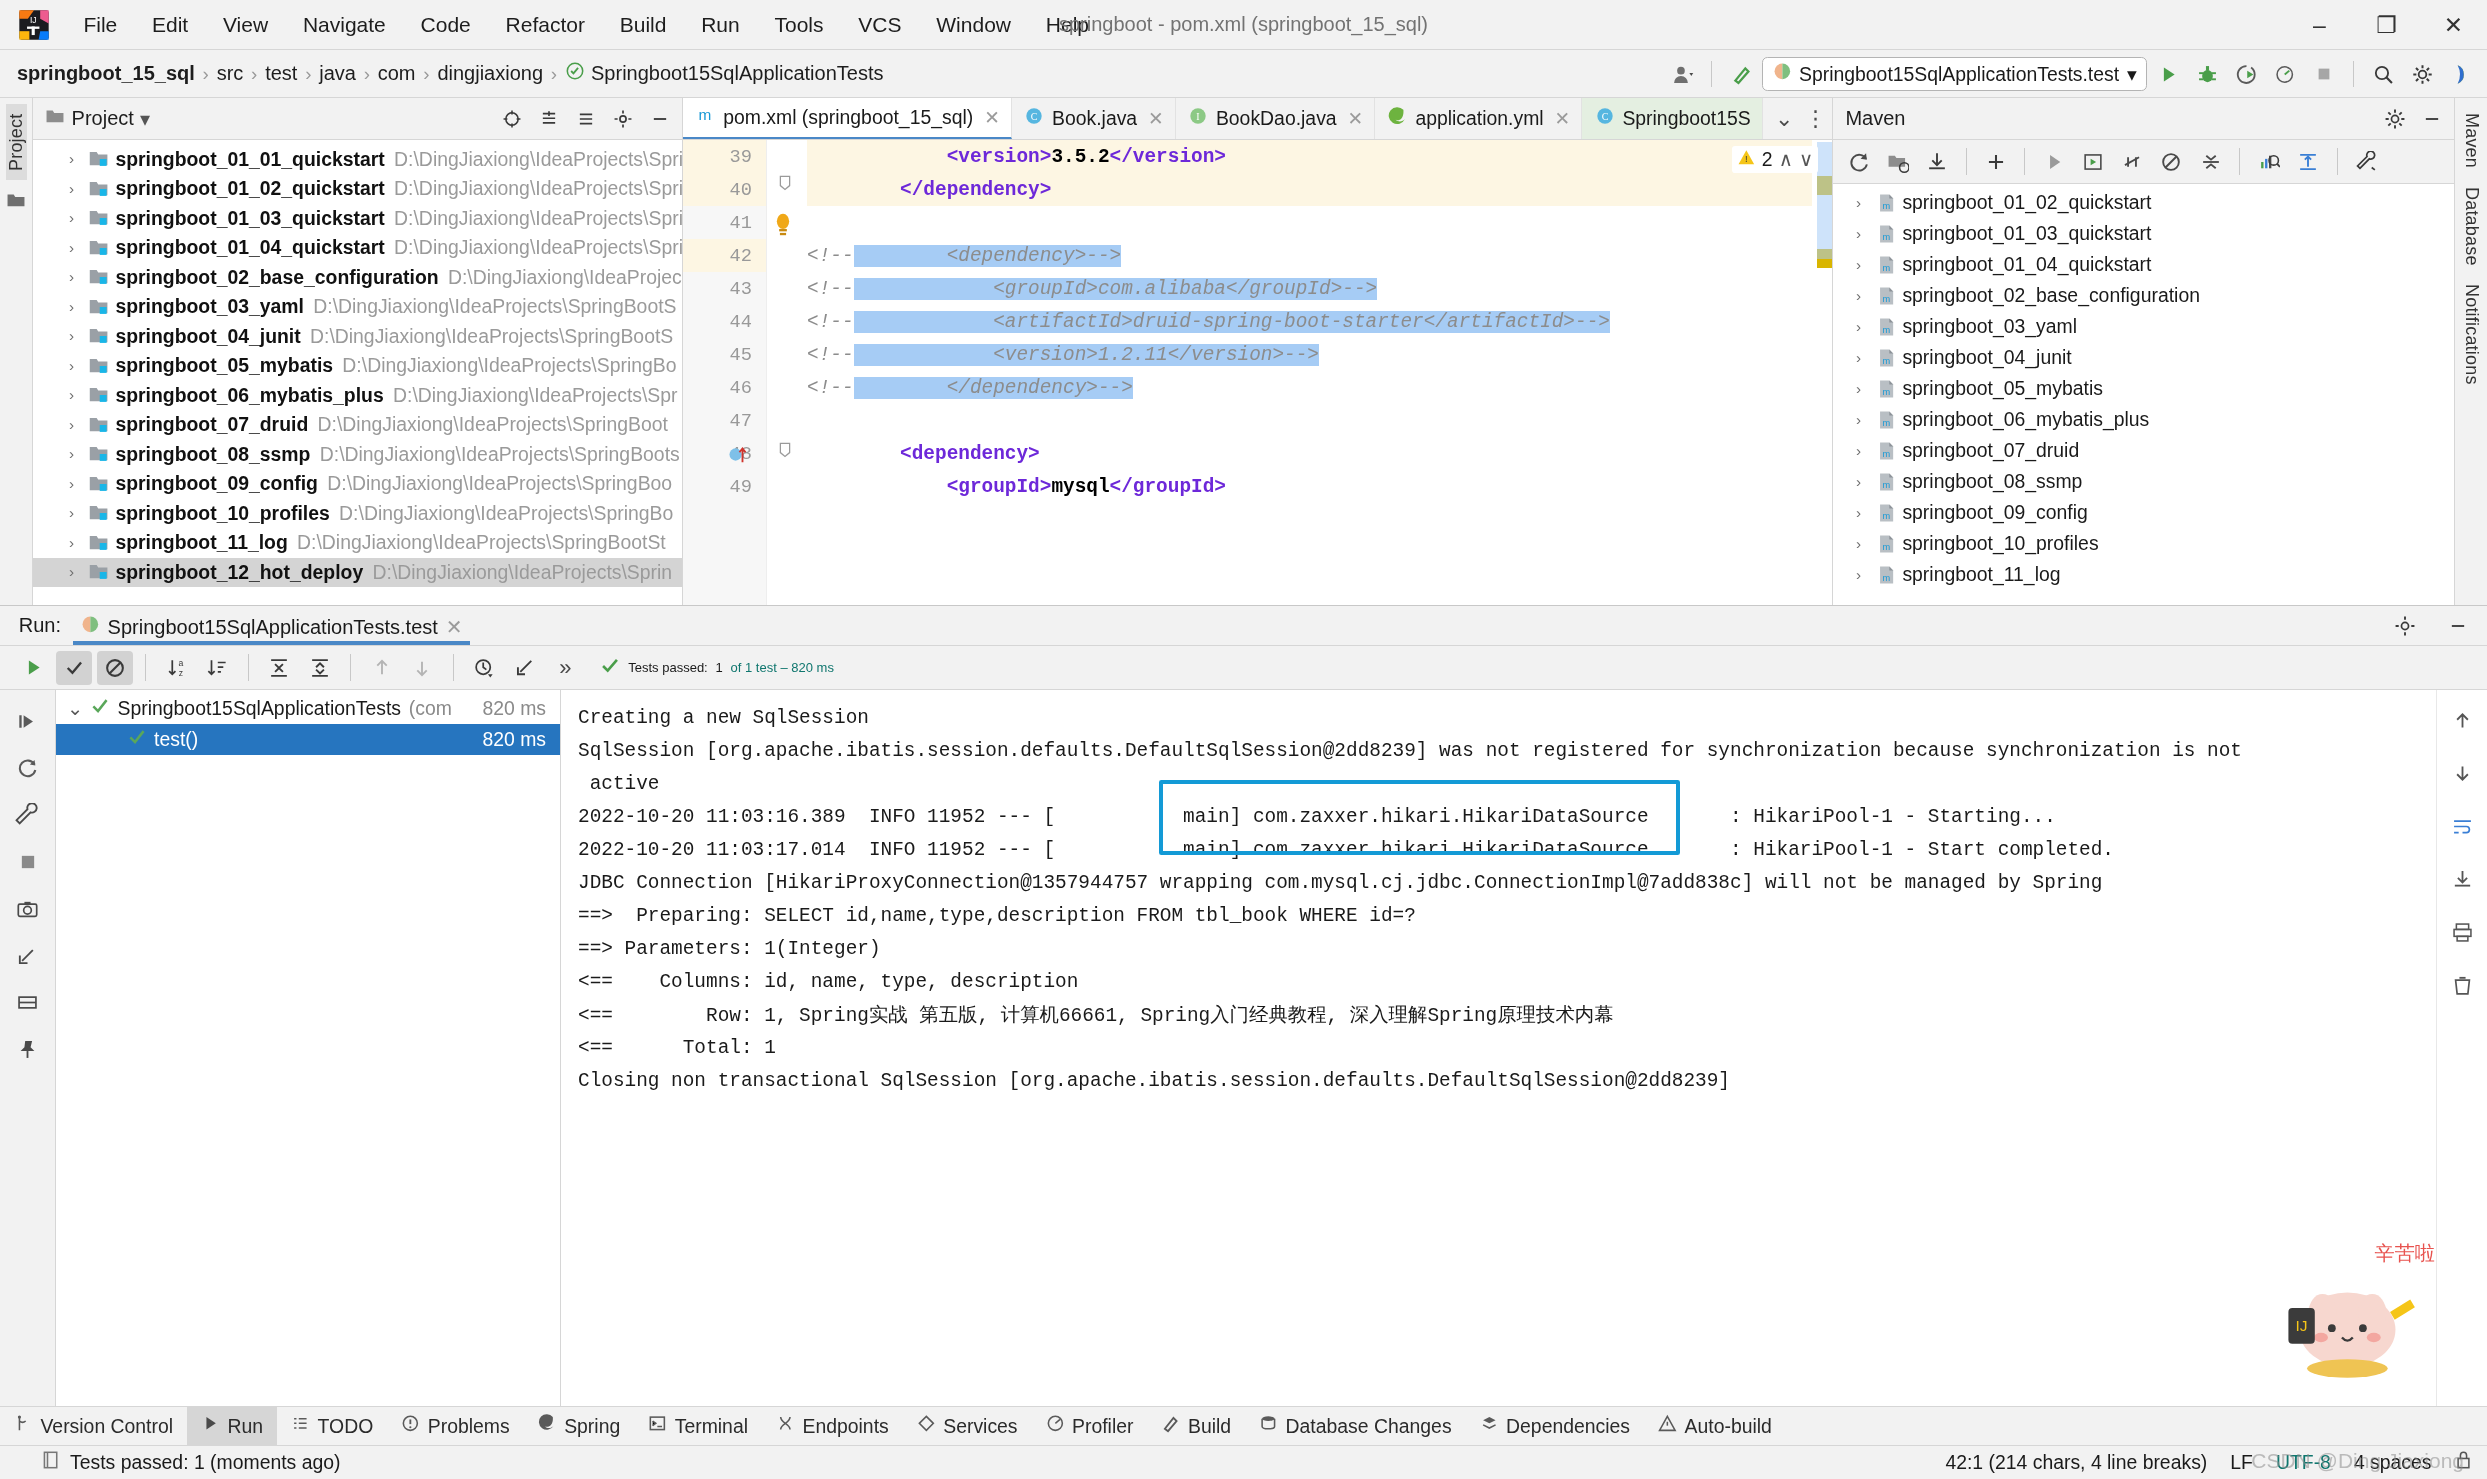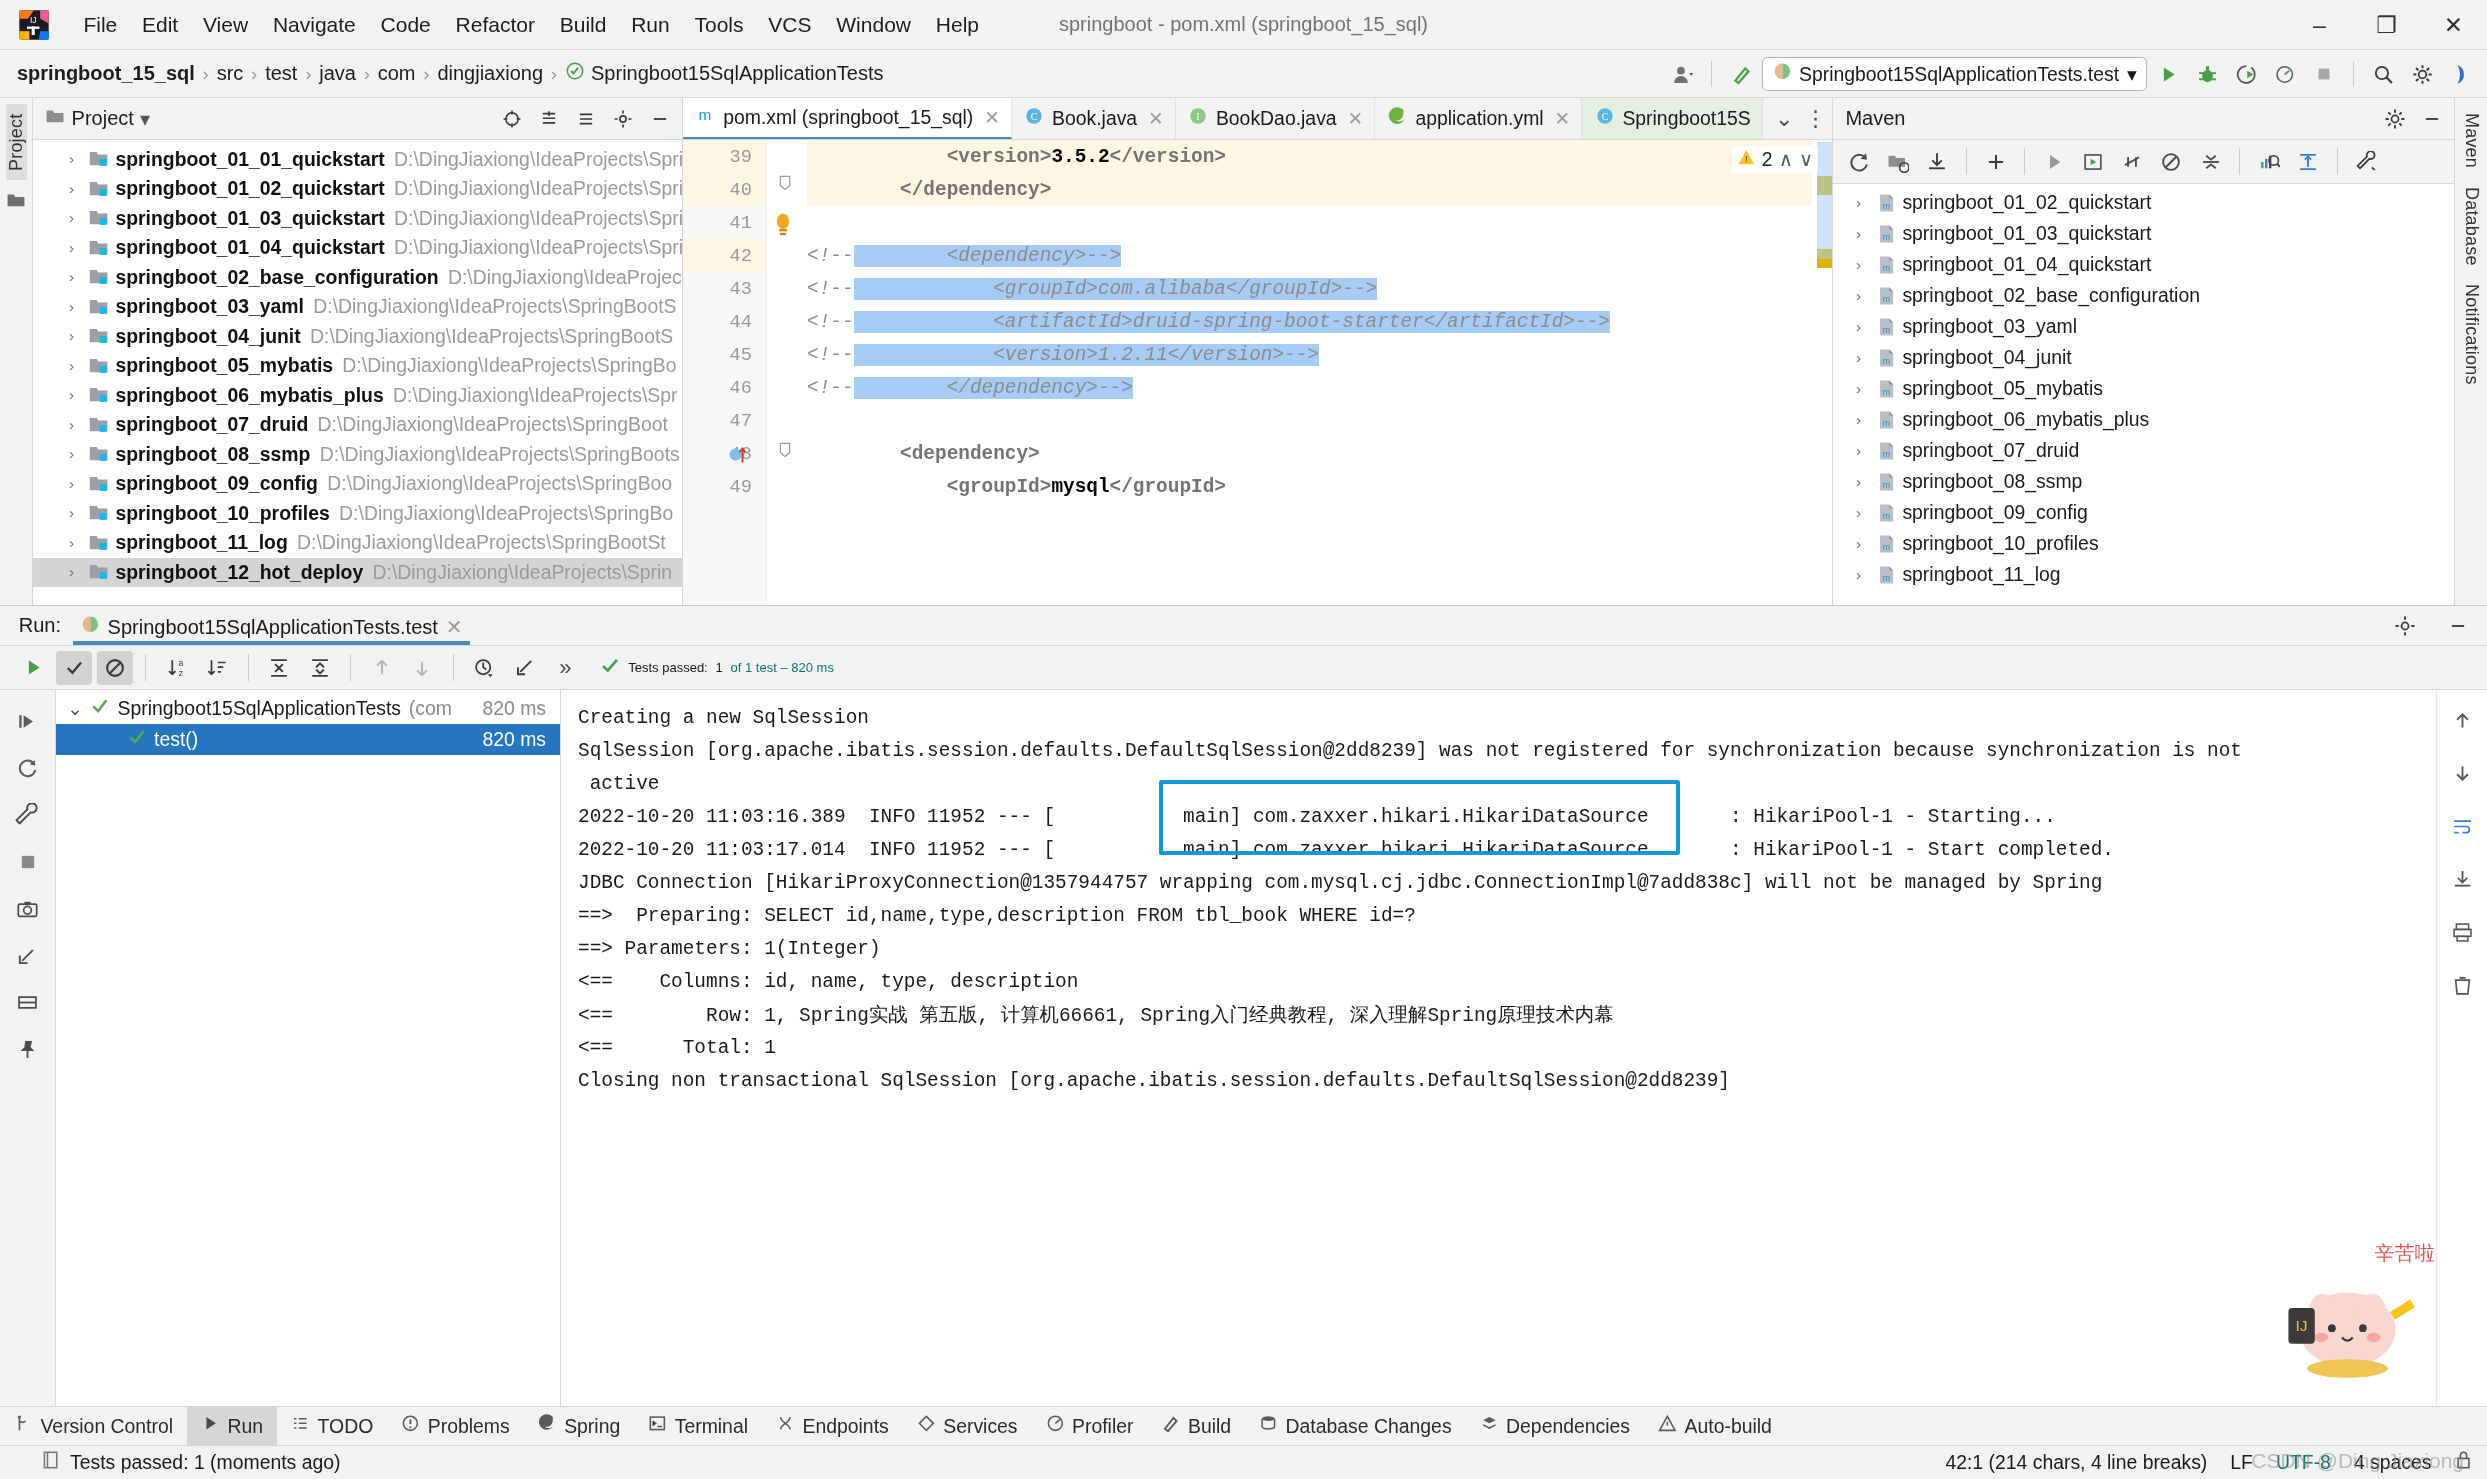--- a/index.html
+++ b/index.html
@@ -10,21 +10,21 @@
     color:#1a1a1a;
     background:#f2f2f2;
   }
 
   
   #titlebar {
     height:50px; background:#f2f2f2; display:flex; align-items:center;
     border-bottom:0.8px solid #d6d6d6; position:relative;
   }
   #app-logo { width:34px; height:34px; margin-left:17px; margin-right:20px; position:relative; flex:0 0 auto;}
-  .menubar { display:flex; align-items:center; gap:0px; }
+  .menubar { display:flex; align-items:center; gap:10px; }
   .menu-item { padding:4.7px 12.4px; font-size:21px; color:#1d1d1d; cursor:default; }
   #win-title { position:absolute; left:50%; transform:translateX(-50%); color:#737373; font-size:20px; white-space:nowrap;}
   .wbtns { position:absolute; right:0; top:0; height:50px; display:flex; }
   .wbtn { width:67px; height:50px; display:flex; align-items:center; justify-content:center; font-size:23px; color:#333;}
 
   
   #navbar {
     height:48px; background:#f2f2f2; display:flex; align-items:center;
     border-bottom:0.8px solid #d6d6d6; position:relative; padding-left:17px;
   }
@@ -79,21 +79,21 @@
 
   #codearea { flex:1; position:relative; overflow:hidden; background:#fff; display:flex;}
   #gutter { width:84px; background:#f7f7f7; border-right:0.8px solid #eee; flex:0 0 84px; position:relative;}
   .gline { height:33px; display:flex; align-items:center; justify-content:flex-end; padding-right:14px;
            color:#999; font-size:18.7px; font-family:"Liberation Mono", monospace;}
   .gline.hl { background:#fdf6e3;}
   #markerstrip { width:40px; background:#fff; flex:0 0 40px; position:relative;}
   #codelines { flex:1; position:relative; min-width:0;}
   .cline { height:33px; display:flex; align-items:center; font-family:"Liberation Mono", monospace; font-size:19.4px; white-space:pre;}
   .cline.hl { background:#fdf6e3; }
-  .tagb { color:#737373; font-weight:bold; }
+  .tagb { color:#6d28d9; font-weight:bold; }
   .txt { color:#000; font-weight:bold;}
   .cmt { color:#8c8c8c; font-style:italic;}
   .selblue { background:#a6ccf5; }
 
   #inspect { position:absolute; right:14px; top:6.2px; display:flex; align-items:center; gap:6.2px; font-size:19.4px; z-index:5;
              background:#fff; padding:1.6px 4.7px; border-radius:3.1px;}
   #rightmarkers { position:absolute; right:0; top:0; bottom:0; width:20px; background:#fff;}
 
   #editorfooter { background:#f2f2f2; border-top:0.8px solid #d6d6d6; }
   #bcrumbs { height:36px; display:flex; align-items:center; padding-left:17px; font-size:19.4px; color:#565656; gap:9.3px;}

